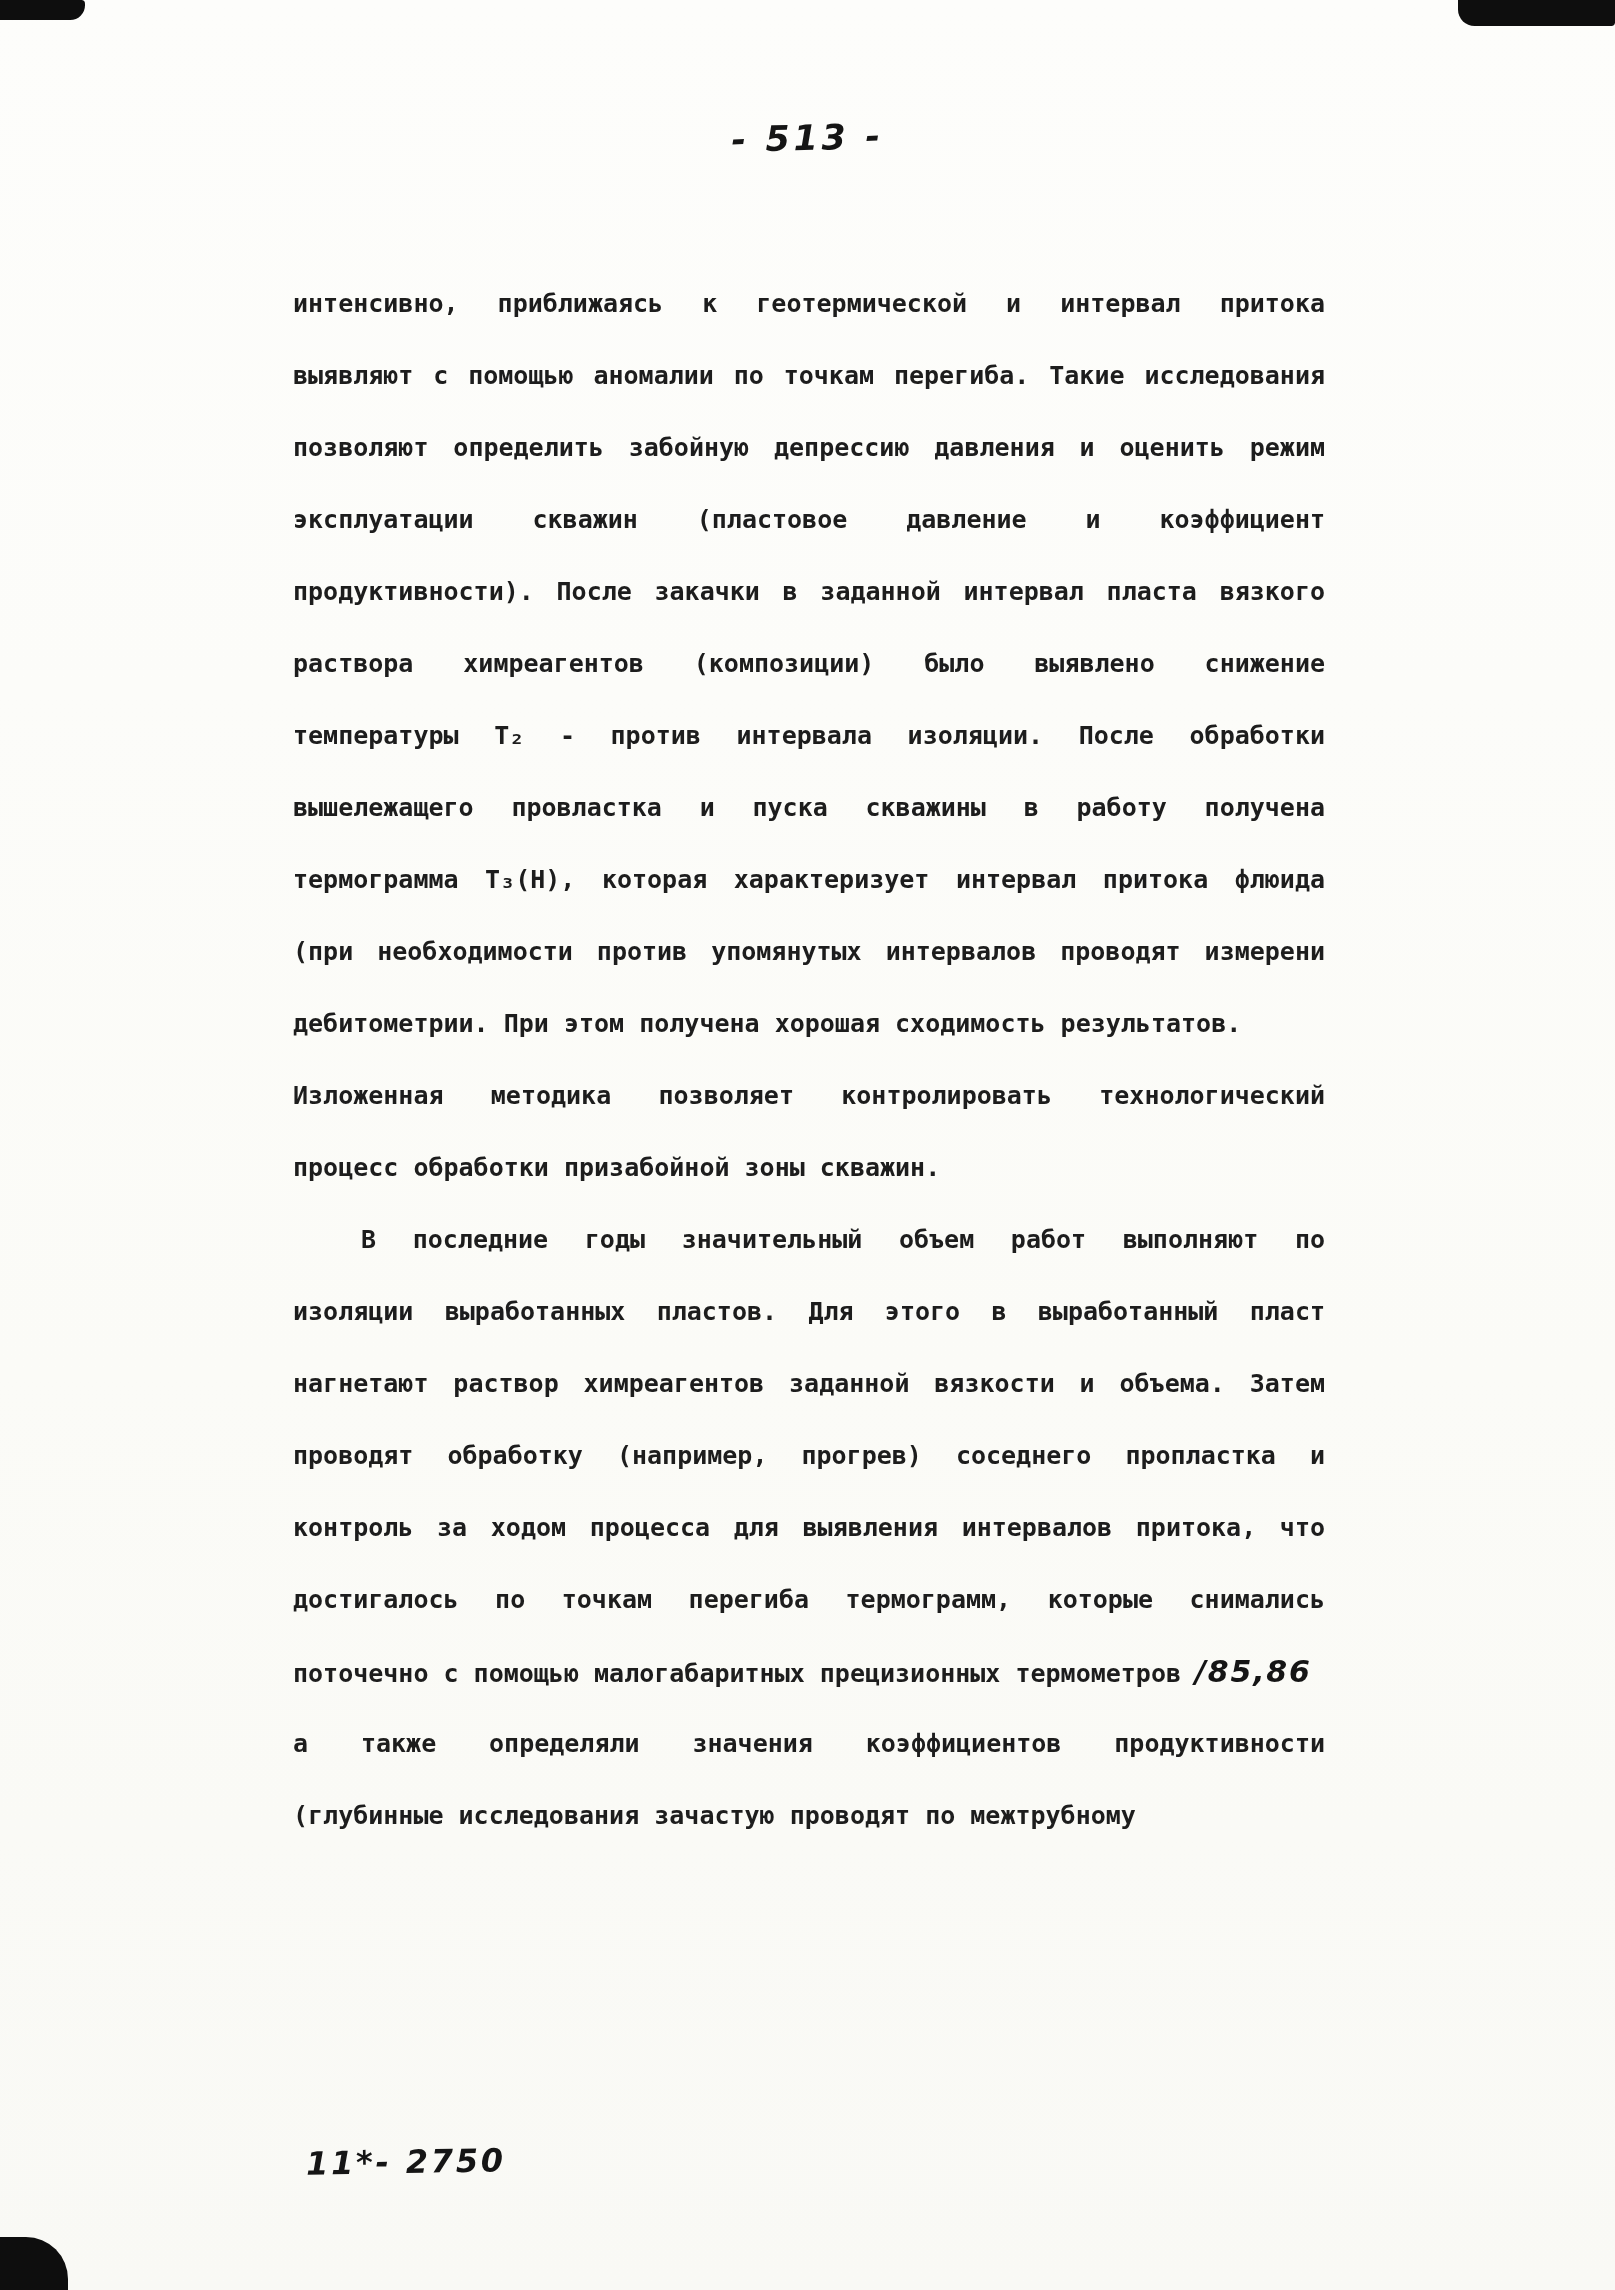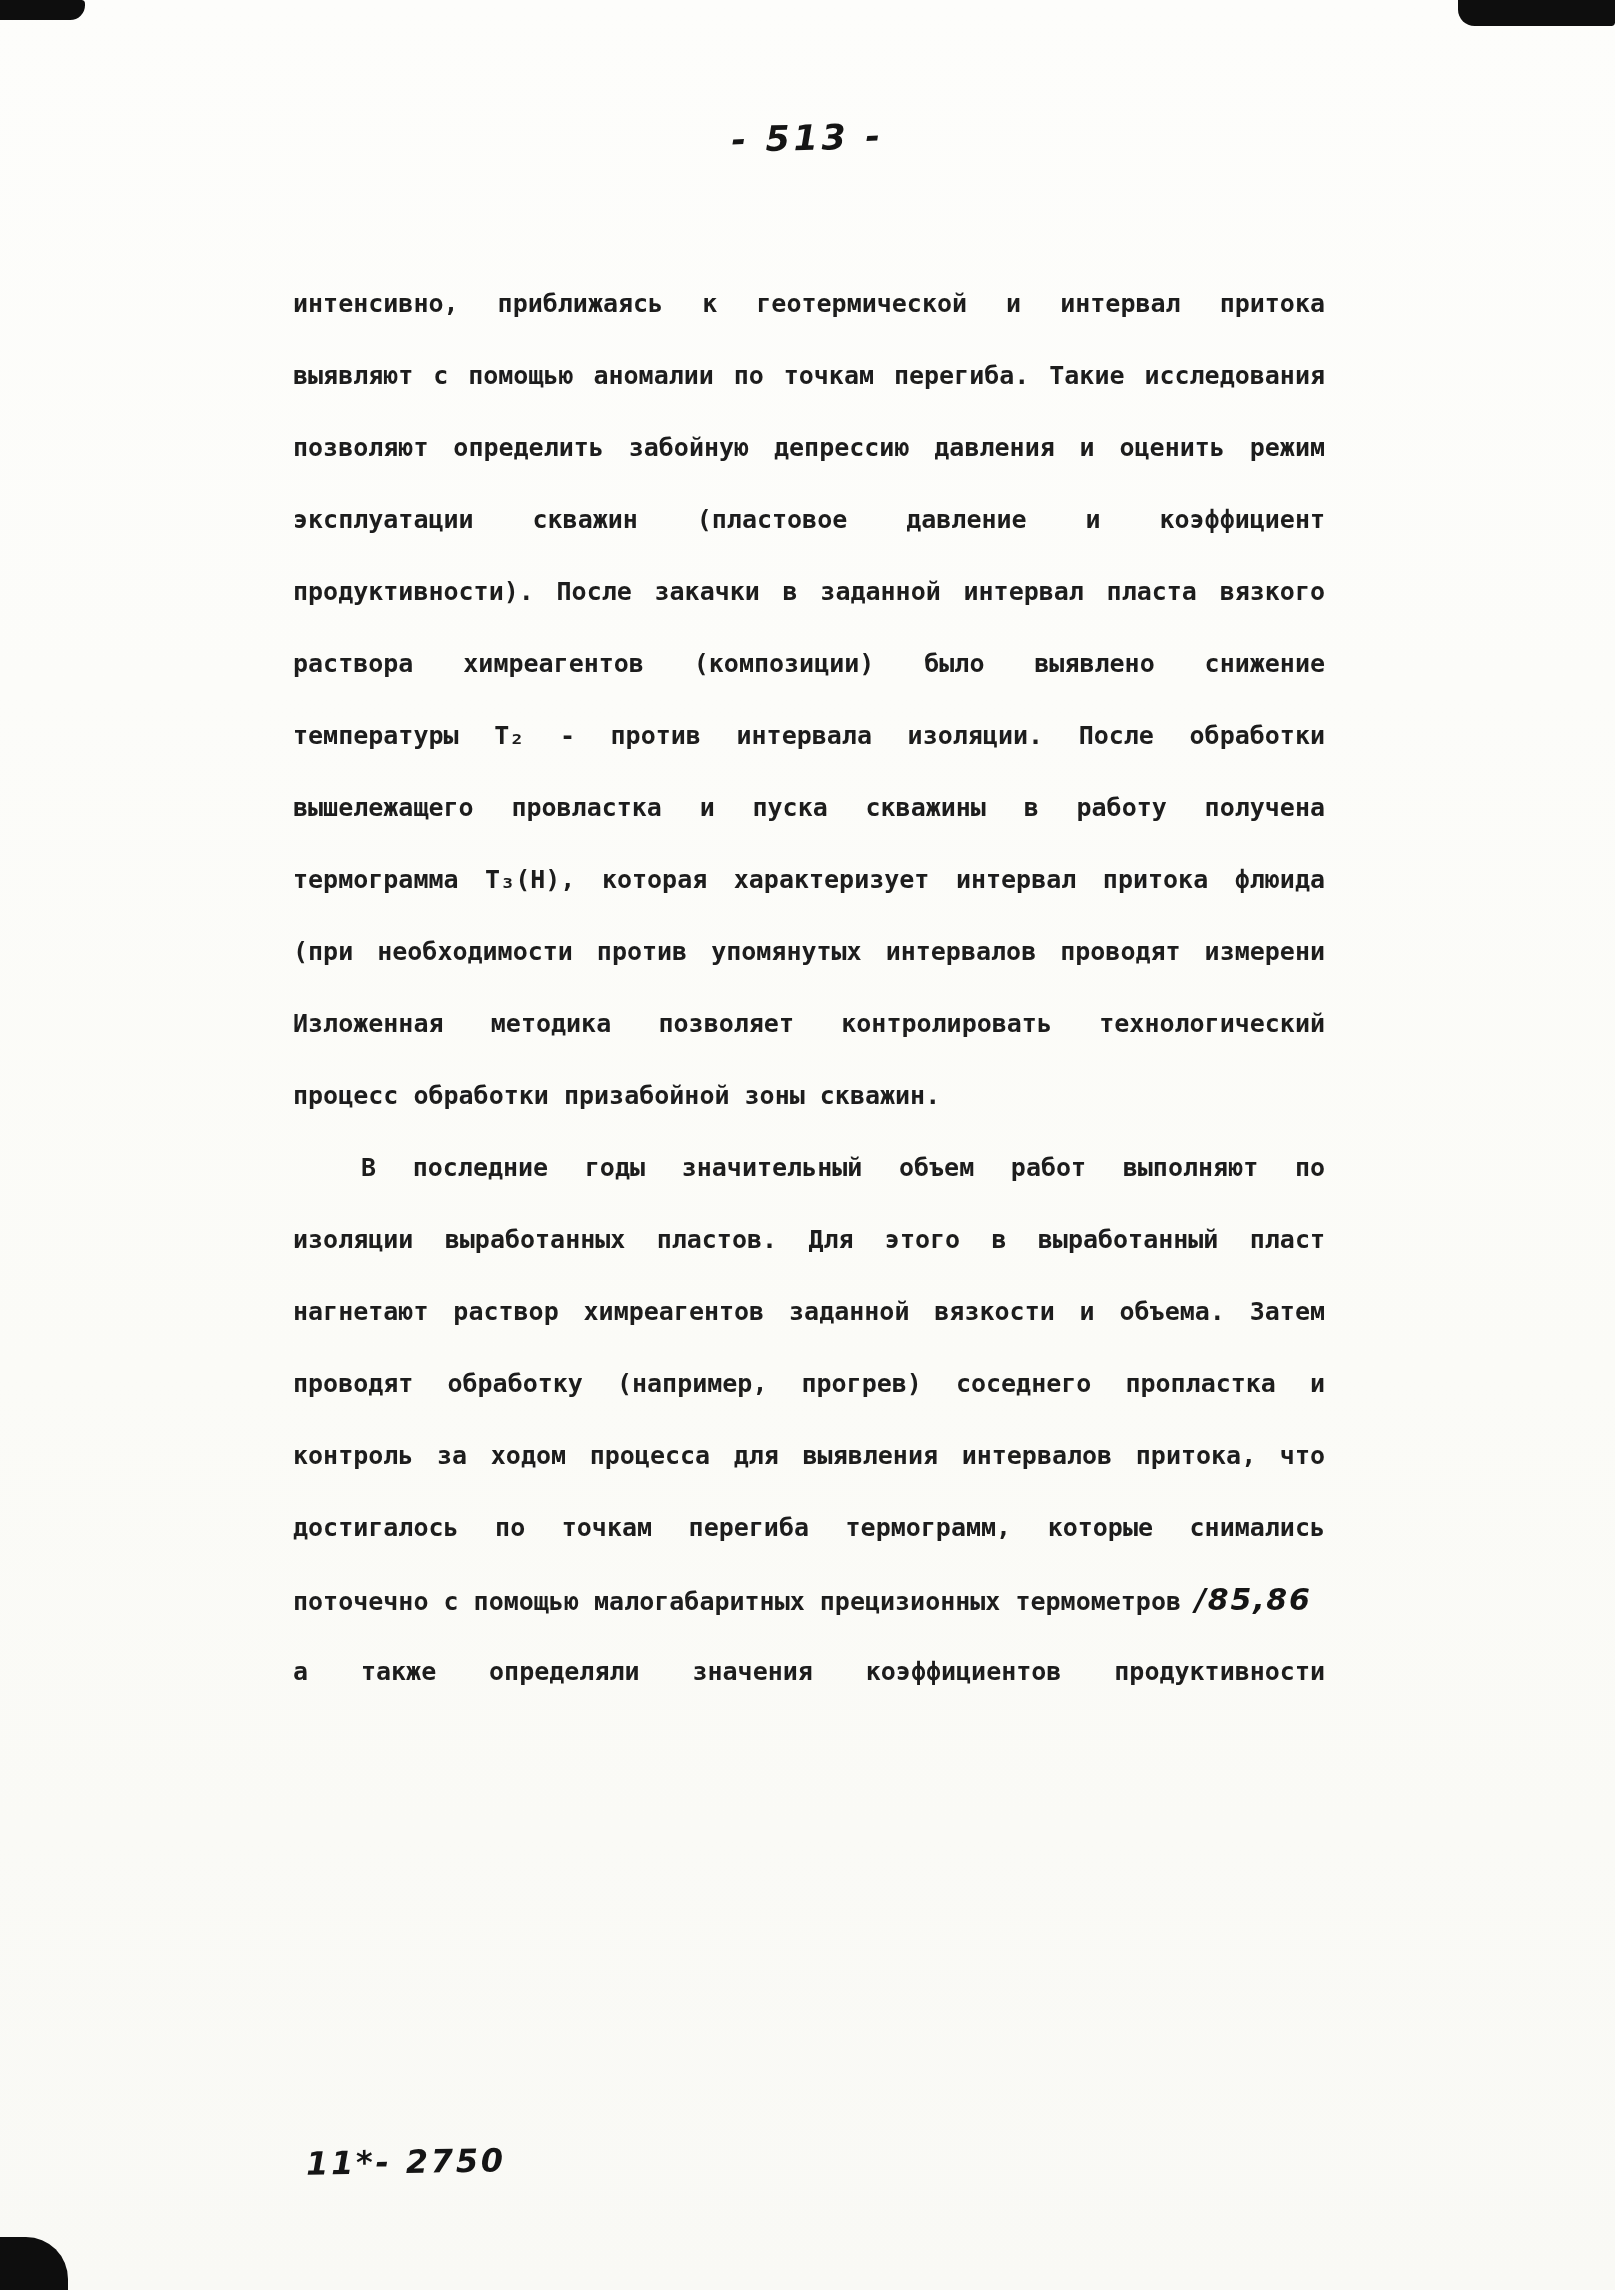--- a/index.html
+++ b/index.html
@@ -88,27 +88,29 @@
       <div class="line"><span>интенсивно, приближаясь к геотермической и интервал притока</span></div>
       <div class="line"><span>выявляют с помощью аномалии по точкам перегиба. Такие исследования</span></div>
       <div class="line"><span>позволяют определить забойную депрессию давления и оценить режим</span></div>
       <div class="line"><span>эксплуатации скважин (пластовое давление и коэффициент</span></div>
       <div class="line"><span>продуктивности). После закачки в заданной интервал пласта вязкого</span></div>
       <div class="line"><span>раствора химреагентов (композиции) было выявлено снижение</span></div>
       <div class="line"><span>температуры Т₂ - против интервала изоляции. После обработки</span></div>
       <div class="line"><span>вышележащего провластка и пуска скважины в работу получена</span></div>
       <div class="line"><span>термограмма Т₃(Н), которая характеризует интервал притока флюида</span></div>
       <div class="line"><span>(при необходимости против упомянутых интервалов проводят измерени</span></div>
+      <div class="line no-justify"><span>дебитометрии. При этом получена хорошая сходимость результатов.</span></div>
       <div class="line"><span>Изложенная методика позволяет контролировать технологический</span></div>
       <div class="line no-justify"><span>процесс обработки призабойной зоны скважин.</span></div>
       <div class="line indent"><span>В последние годы значительный объем работ выполняют по</span></div>
       <div class="line"><span>изоляции выработанных пластов. Для этого в выработанный пласт</span></div>
       <div class="line"><span>нагнетают раствор химреагентов заданной вязкости и объема. Затем</span></div>
       <div class="line"><span>проводят обработку (например, прогрев) соседнего пропластка и</span></div>
       <div class="line"><span>контроль за ходом процесса для выявления интервалов притока, что</span></div>
       <div class="line"><span>достигалось по точкам перегиба термограмм, которые снимались</span></div>
       <div class="line no-justify"><span>поточечно с помощью малогабаритных прецизионных термометров</span><span class="handwriting suffix">/85,86</span></div>
       <div class="line"><span>а также определяли значения коэффициентов продуктивности</span></div>
+      <div class="line no-justify"><span>(глубинные исследования зачастую проводят по межтрубному</span></div>
     </div>
 
   <div class="footer-mark handwriting">11*- 2750</div>
 </div>
 
 
 </body></html>

